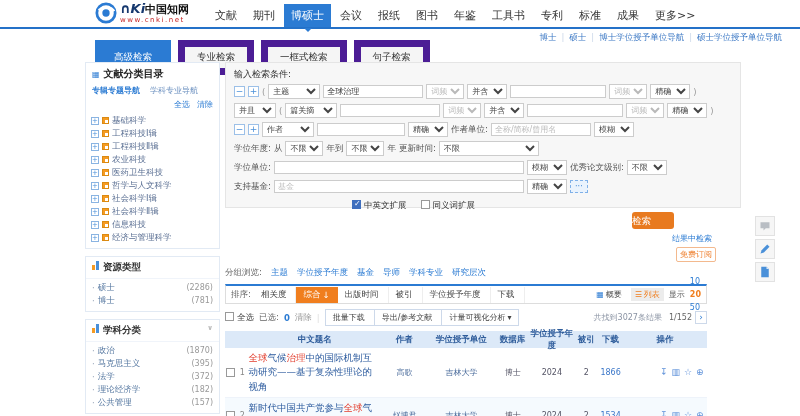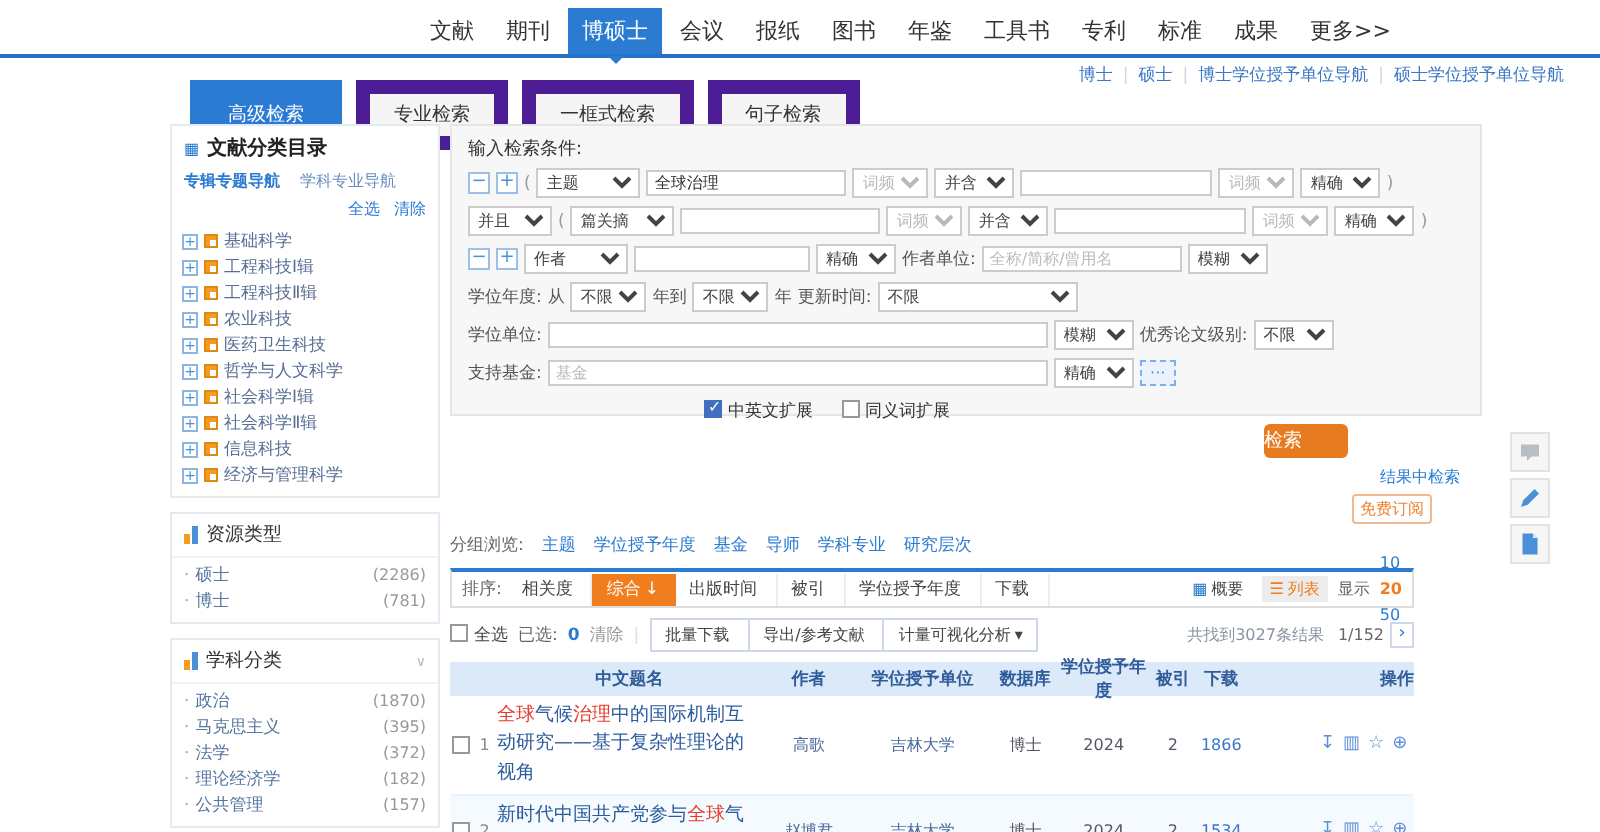--- a/index.html
+++ b/index.html
@@ -31,21 +31,21 @@
   .sbox-h1 { display:flex; align-items:center; gap:4px; padding:4px 6px 2px; font-size:10px; font-weight:bold; color:#222; }
   .grid-ic { color:#2b7bd3; font-size:8px; }
   .cat-links { display:flex; gap:10px; padding:2px 6px; font-size:8px; color:#6a8fbf; }
   .cat-links .on { color:#2b7bd3; font-weight:bold; }
   .cat-actions { display:flex; justify-content:flex-end; gap:7px; padding:1px 6px 2px; font-size:8px; color:#2b7bd3; }
   .cat-items { padding:2px 5px 4px; }
   .cat-item { display:flex; align-items:center; gap:3px; height:13px; font-size:8.5px; color:#5a6f93; cursor:pointer; }
   .exp { width:8px; height:8px; border:1px solid #8ab4e2; color:#4a90d9; font-size:7px; line-height:6px; text-align:center; background:#fff; flex:none; }
   .ocb { width:7px; height:7px; background:#f59b22; border:1px solid #db8a12; position:relative; flex:none; }
   .ocb::after { content:""; position:absolute; left:2px; top:2px; width:3px; height:3px; background:#fff; }
-  .sbox-h2 { display:flex; align-items:center; gap:4px; padding:4px 6px; font-size:9.5px; font-weight:normal; color:#333; border-bottom:1px solid #f0f4fa; }
+  .sbox-h2 { display:flex; gap:4px; padding:4px 6px; font-size:9.5px; font-weight:bold; color:#333; border-bottom:1px solid #f0f4fa; }
   .chart-ic { display:inline-flex; align-items:flex-end; gap:1px; height:9px; }
   .chart-ic i { display:block; width:3px; background:#f59b22; height:5px; }
   .chart-ic i + i { background:#4a90d9; height:9px; }
   .chev { margin-left:auto; color:#bbb; font-size:7px; }
   .stat-item { display:flex; align-items:center; padding:0 6px; height:13px; font-size:8.5px; color:#5577a0; cursor:pointer; }
   .stat-item .dot { color:#9aa7bb; margin-right:3px; }
   .stat-item .cnt { margin-left:auto; color:#999; font-size:8px; }
 
   
   .formbox { position:absolute; left:225px; top:62px; width:516px; height:146px; background:#f7f7f7; border:1px solid #e5e5e5; padding:5px 8px; }
@@ -58,21 +58,21 @@
   .w38{width:38px}.w40{width:40px}.w42{width:42px}.w52{width:52px}.w88{width:88px}.w96{width:96px}.w100{width:100px}.w250{width:250px}
   .sqbtn { width:11px; height:11px; border:1px solid #9cc0e8; background:#fff; color:#4a90d9; font-size:9px; line-height:9px; text-align:center; flex:none; cursor:pointer; }
   .paren { color:#999; }
   .flab { color:#555; }
   .morebtn { width:18px; height:13px; border:1px dashed #7fb0e8; background:#eaf3fd; color:#4a90d9; font-size:8px; line-height:11px; text-align:center; cursor:pointer; }
   .opts { display:flex; gap:14px; align-items:center; margin:6px 0 0 118px; font-size:8.5px; color:#333; }
   .cb { display:inline-block; width:9px; height:9px; border:1px solid #999; background:#fff; position:relative; margin-right:3px; vertical-align:-1px; }
   .cb.on { background:#3f6fbe; border-color:#3f6fbe; }
   .cb.on::after { content:"✓"; position:absolute; left:1px; top:-2px; color:#fff; font-size:8px; }
   .search-btn { position:absolute; left:632px; top:212px; width:42px; height:17px; background:#e87a1f; border:none; border-radius:3px; color:#fff; font-size:9.5px; line-height:16px; text-align:left; cursor:pointer; font-family:inherit; }
-  .search-in { position:absolute; left:642px; top:233px; font-size:8px; color:#2b7bd3; cursor:pointer;padding-left:48px; }
+  .search-in { position:absolute; left:624px; top:233px; font-size:8px; color:#2b7bd3; cursor:pointer;padding-left:48px; }
   .free-sub { position:absolute; left:676px; top:247px; font-size:8px; color:#ef8334; border:1px solid #f3b98e; border-radius:2px; padding:1px 3px; background:#fff; cursor:pointer; }
 
   
   .results { position:absolute; left:225px; top:267px; width:482px; }
   .group-row { display:flex; align-items:center; gap:9px; font-size:8.5px; }
   .group-row .glabel { color:#666; }
   .gitem { color:#2b7bd3; cursor:pointer; }
   .sortbar { margin-top:5px; border:1px solid #ddd; border-top:2px solid #2b7bd3; background:#fff; height:20px; display:flex; align-items:center; padding:0 5px; font-size:8.5px; color:#444; }
   .sortbar .slabel { color:#666; margin-right:3px; }
   .sitem { padding:2px 7px; border-right:1px solid #eee; cursor:pointer; display:flex; align-items:center; gap:2px; }
@@ -94,41 +94,52 @@
   .abtn + .abtn { border-left:none; }
   .foundzone { margin-left:auto; display:flex; align-items:center; font-size:8px; color:#8a93a3; }
   .pageno { color:#666; margin-left:7px; }
   .nextbtn { width:12px; height:13px; border:1px solid #cdd9ea; background:#fff; color:#2b7bd3; font-size:9px; line-height:11px; text-align:center; margin-left:3px; cursor:pointer; }
   .rtable { margin-top:5px; }
   .thead { display:flex; align-items:center; background:#dce9f8; height:17px; font-size:8.5px; font-weight:bold; color:#2f5d9b; }
   .c-check{width:22px; text-align:center;} .c-title{width:148px; text-align:center;}
   .c-author{width:44px; text-align:center;} .c-unit{width:78px; text-align:center;}
   .c-db{width:32px; text-align:center;} .c-year{width:52px; text-align:center;}
   .c-cited{width:22px; text-align:center;} .c-dl{width:30px; text-align:center;}
-  .c-ops{width:54px; text-align:right;margin-left:32px;}
+  .c-ops{width:54px; text-align:left;margin-left:32px;}
   .trow { display:flex; align-items:center; min-height:33px; font-size:8px; color:#556; border-bottom:1px solid #eef3fa; }
   .trow.alt { background:#f5fafe; }
   .trow .c-check { display:flex; align-items:center; justify-content:center; gap:2px; color:#888; }
   .trow .c-title { text-align:left; padding:3px 3px; font-size:9.5px; line-height:1.5; color:#2c5b9e; cursor:pointer; }
   .hl { color:#e23d2d; }
   .trow .c-author, .trow .c-unit { color:#4a6b9b; }
   .trow .c-dl { color:#3a76c8; font-weight:normal; }
   .trow .c-ops { display:flex; justify-content:center; gap:4px; color:#5b8fd9; font-size:9px; }
   .trow .c-ops span { cursor:pointer; }
 
   
   .floatbar { position:absolute; left:755px; top:216px; display:flex; flex-direction:column; gap:3px; }
   .fbtn { width:20px; height:20px; border:1px solid #e2e2e2; background:#f6f6f6; display:flex; align-items:center; justify-content:center; cursor:pointer; }
 </style>
 </head>
 <body>
 
 <div class="page">
 
   <div class="topbar">
+    <div class="logo">
+      <svg width="22" height="22" viewBox="0 0 24 24">
+        <circle cx="12" cy="12" r="10" fill="none" stroke="#2b7bd3" stroke-width="3"></circle>
+        <path d="M4 9 C10 4, 18 5, 21 10" fill="none" stroke="#fff" stroke-width="2.5"></path>
+        <circle cx="12" cy="12" r="4" fill="#2b7bd3"></circle>
+      </svg>
+      <div class="logo-txt">
+        <div class="l1"><span>∩Ki</span><span class="cn">中国知网</span></div>
+        <div class="l2">www.cnki.net</div>
+      </div>
+    </div>
     <div class="mainnav">
 
     <span class="nitem">文献</span>
         <span class="nitem">期刊</span>
         <span class="nitem active">博硕士</span>
         <span class="nitem">会议</span>
         <span class="nitem">报纸</span>
         <span class="nitem">图书</span>
         <span class="nitem">年鉴</span>
         <span class="nitem">工具书</span>

